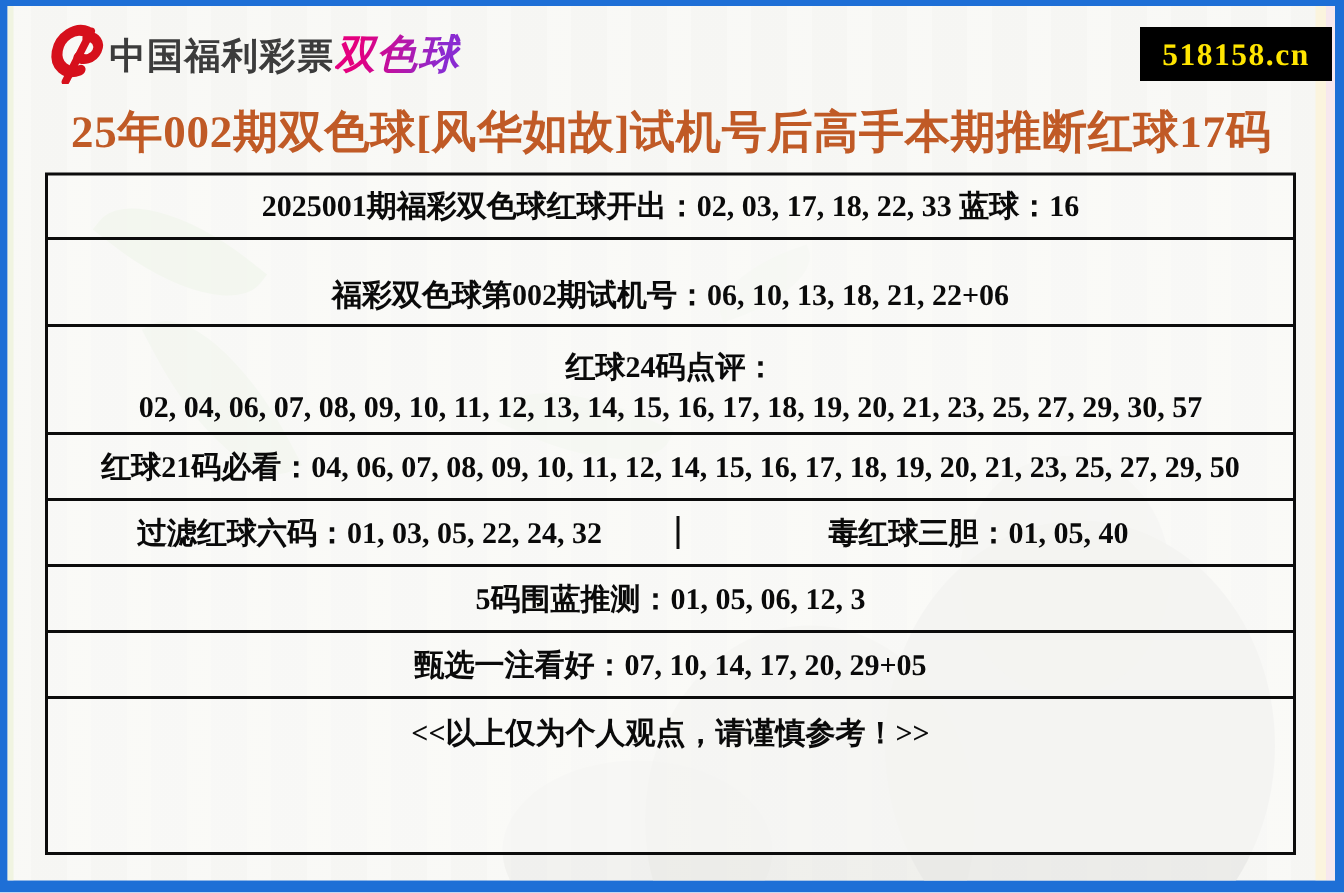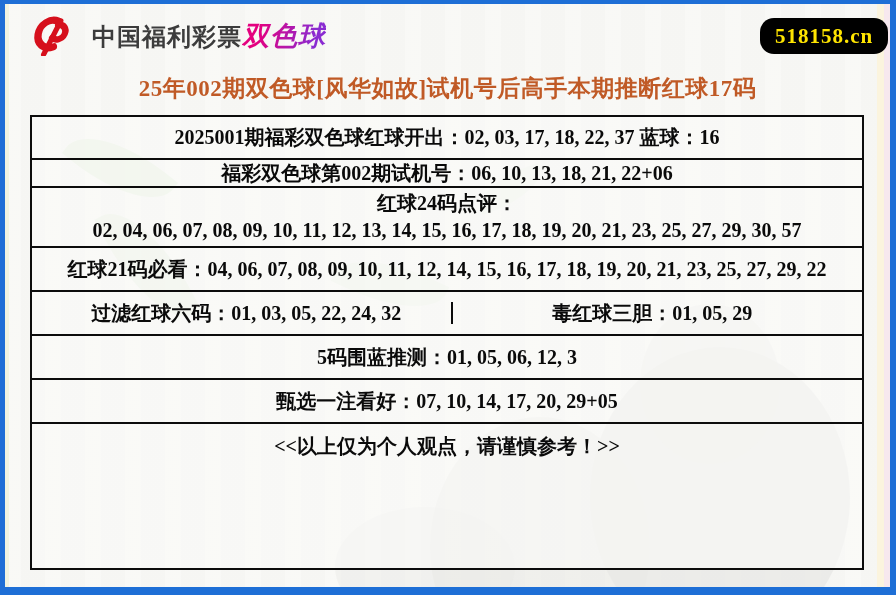--- a/index.html
+++ b/index.html
@@ -38,57 +38,57 @@
     position:absolute; z-index:0; pointer-events:none;
     background:#e9e9e6; border-radius:50%;
   }
   .blob1 { right:40px;  bottom:-60px; width:260px; height:300px; opacity:.8; }
   .blob2 { right:240px; bottom:-90px; width:220px; height:260px; opacity:.6; }
   .blob3 { right:110px; top:300px;  width:140px; height:160px; opacity:.5; }
   .blob4 { left:330px;  bottom:-40px; width:180px; height:120px; opacity:.4; }
 
   .header { position:absolute; left:0; top:0; width:100%; height:58px; z-index:2; }
   .logo { position:absolute; left:26px; top:8px; width:46px; height:44px; }
-  .brand { position:absolute; left:87px; top:14px; white-space:nowrap; }
+  .brand { position:absolute; left:68px; top:14px; white-space:nowrap; }
   .brand-cn {
     font-size:24px; font-weight:bold; color:#3c3c3c; letter-spacing:1px;
   }
   .brand-ssq {
     font-size:27px; font-weight:bold; font-style:italic; letter-spacing:1px;
     color: var(--brand-magenta,#c516b4);
     background:linear-gradient(100deg,#e4007f 20%,#8a2bd1 85%);
     -webkit-background-clip:text; background-clip:text; -webkit-text-fill-color:transparent;
   }
   .badge {
     position:absolute; left:755px; top:14px; width:128px; height:36px; z-index:2;
     background: var(--badge-bg,#000000); color: var(--badge-text,#ffe500);
     font-size:21px; font-weight:bold; letter-spacing:1px;
-    display:flex; align-items:center; justify-content:center;border-radius:14px;
+    display:flex; align-items:center; justify-content:center;
   }
 
   .title {
     position:absolute; left:0; top:58px; width:100%; height:52px; z-index:2;
     display:flex; align-items:center; justify-content:center;
     color: var(--title-color,#c05a26);
-    font-size:23px; font-weight:bold; white-space:nowrap; letter-spacing:0.5px;
+    font-size:30px; font-weight:bold; white-space:nowrap; letter-spacing:0.5px;
   }
 
   .board {
     position:absolute; left:25px; top:111px; width:834px; height:455px; z-index:2;
     border:2px solid #0c0c0c; background:rgba(250,250,248,.6);
     display:flex; flex-direction:column;
   }
   .row {
     border-bottom:2px solid #0c0c0c;
     display:flex; align-items:center; justify-content:center;
     font-size:20px; font-weight:bold; color:#0a0a0a; white-space:nowrap;
   }
   .row:last-child { border-bottom:none; }
-  .h1r { height:43px; } .h2r { height:28px; }
-  .h3r { height:60px; flex-direction:column; justify-content:center; line-height:1.35; }
+  .h1r { height:43px; } .h2r { height:42px;margin-top:16px; }
+  .h3r { height:60px; flex-direction:column; justify-content:center; line-height:1.35;margin-top:12px; }
   .hs  { height:44px; }
   .split { padding:10px; }
   .cell {
     height:100%; display:flex; align-items:center; justify-content:center;
   }
   .cell-left  { width:50.7%; border-right:2px solid #0c0c0c; }
   .cell-right { width:49.3%; }
 </style>
 </head>
 <body>
@@ -120,29 +120,29 @@
     </span>
     <div class="brand">
       <span class="brand-cn">中国福利彩票</span><span class="brand-ssq">双色球</span>
     </div>
     <div class="badge">518158.cn</div>
   </div>
 
   <h1 class="title">25年002期双色球[风华如故]试机号后高手本期推断红球17码</h1>
 
   <div class="board">
-    <div class="row h1r">2025001期福彩双色球红球开出：02, 03, 17, 18, 22, 37 蓝球：16</div>
+    <div class="row h1r">2025001期福彩双色球红球开出：02, 03, 17, 18, 22, 33 蓝球：16</div>
     <div class="row h2r">福彩双色球第002期试机号：06, 10, 13, 18, 21, 22+06</div>
     <div class="row h3r">
       <div>红球24码点评：</div>
       <div>02, 04, 06, 07, 08, 09, 10, 11, 12, 13, 14, 15, 16, 17, 18, 19, 20, 21, 23, 25, 27, 29, 30, 57</div>
     </div>
-    <div class="row hs">红球21码必看：04, 06, 07, 08, 09, 10, 11, 12, 14, 15, 16, 17, 18, 19, 20, 21, 23, 25, 27, 29, 22</div>
+    <div class="row hs">红球21码必看：04, 06, 07, 08, 09, 10, 11, 12, 14, 15, 16, 17, 18, 19, 20, 21, 23, 25, 27, 29, 50</div>
     <div class="row hs split">
       <div class="cell cell-left">过滤红球六码：01, 03, 05, 22, 24, 32</div>
-      <div class="cell cell-right">毒红球三胆：01, 05, 29</div>
+      <div class="cell cell-right">毒红球三胆：01, 05, 40</div>
     </div>
     <div class="row hs">5码围蓝推测：01, 05, 06, 12, 3</div>
     <div class="row hs">甄选一注看好：07, 10, 14, 17, 20, 29+05</div>
     <div class="row hs">&lt;&lt;以上仅为个人观点，请谨慎参考！&gt;&gt;</div>
   </div>
 
 </div>
 
 </body></html>

